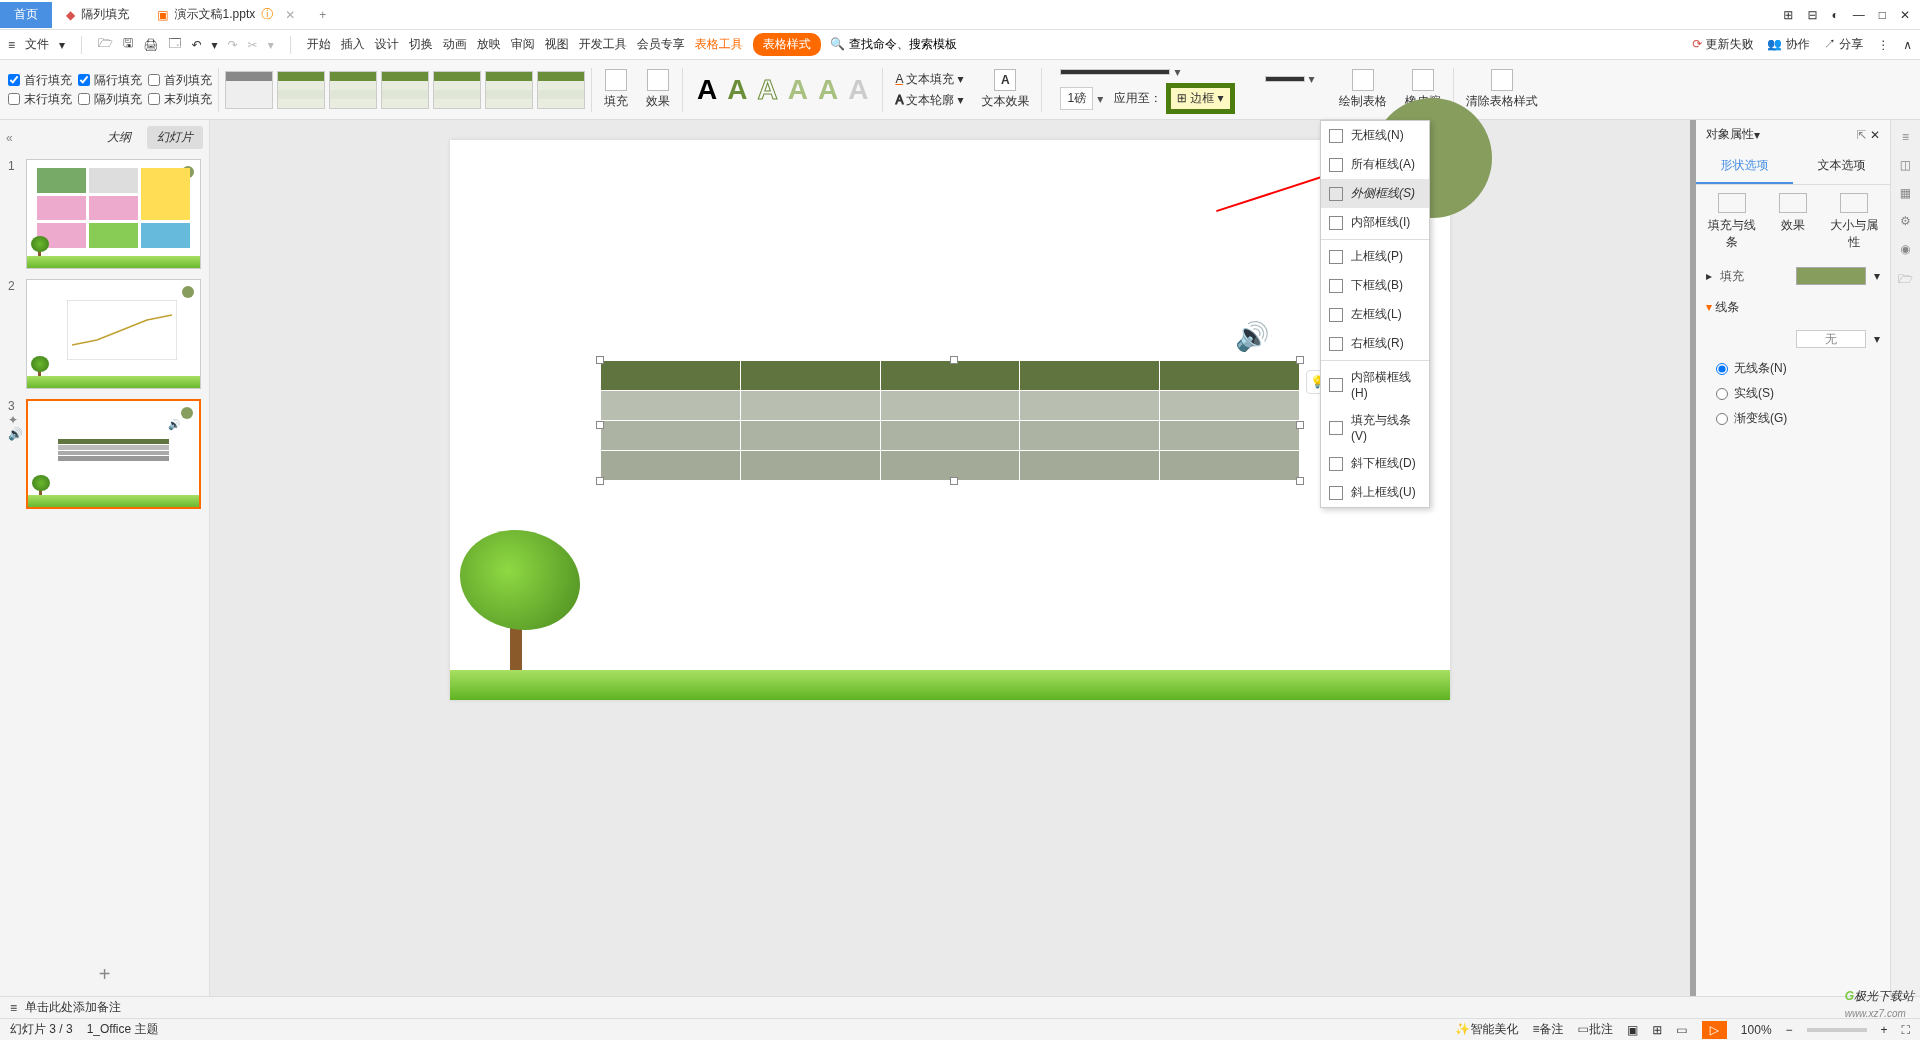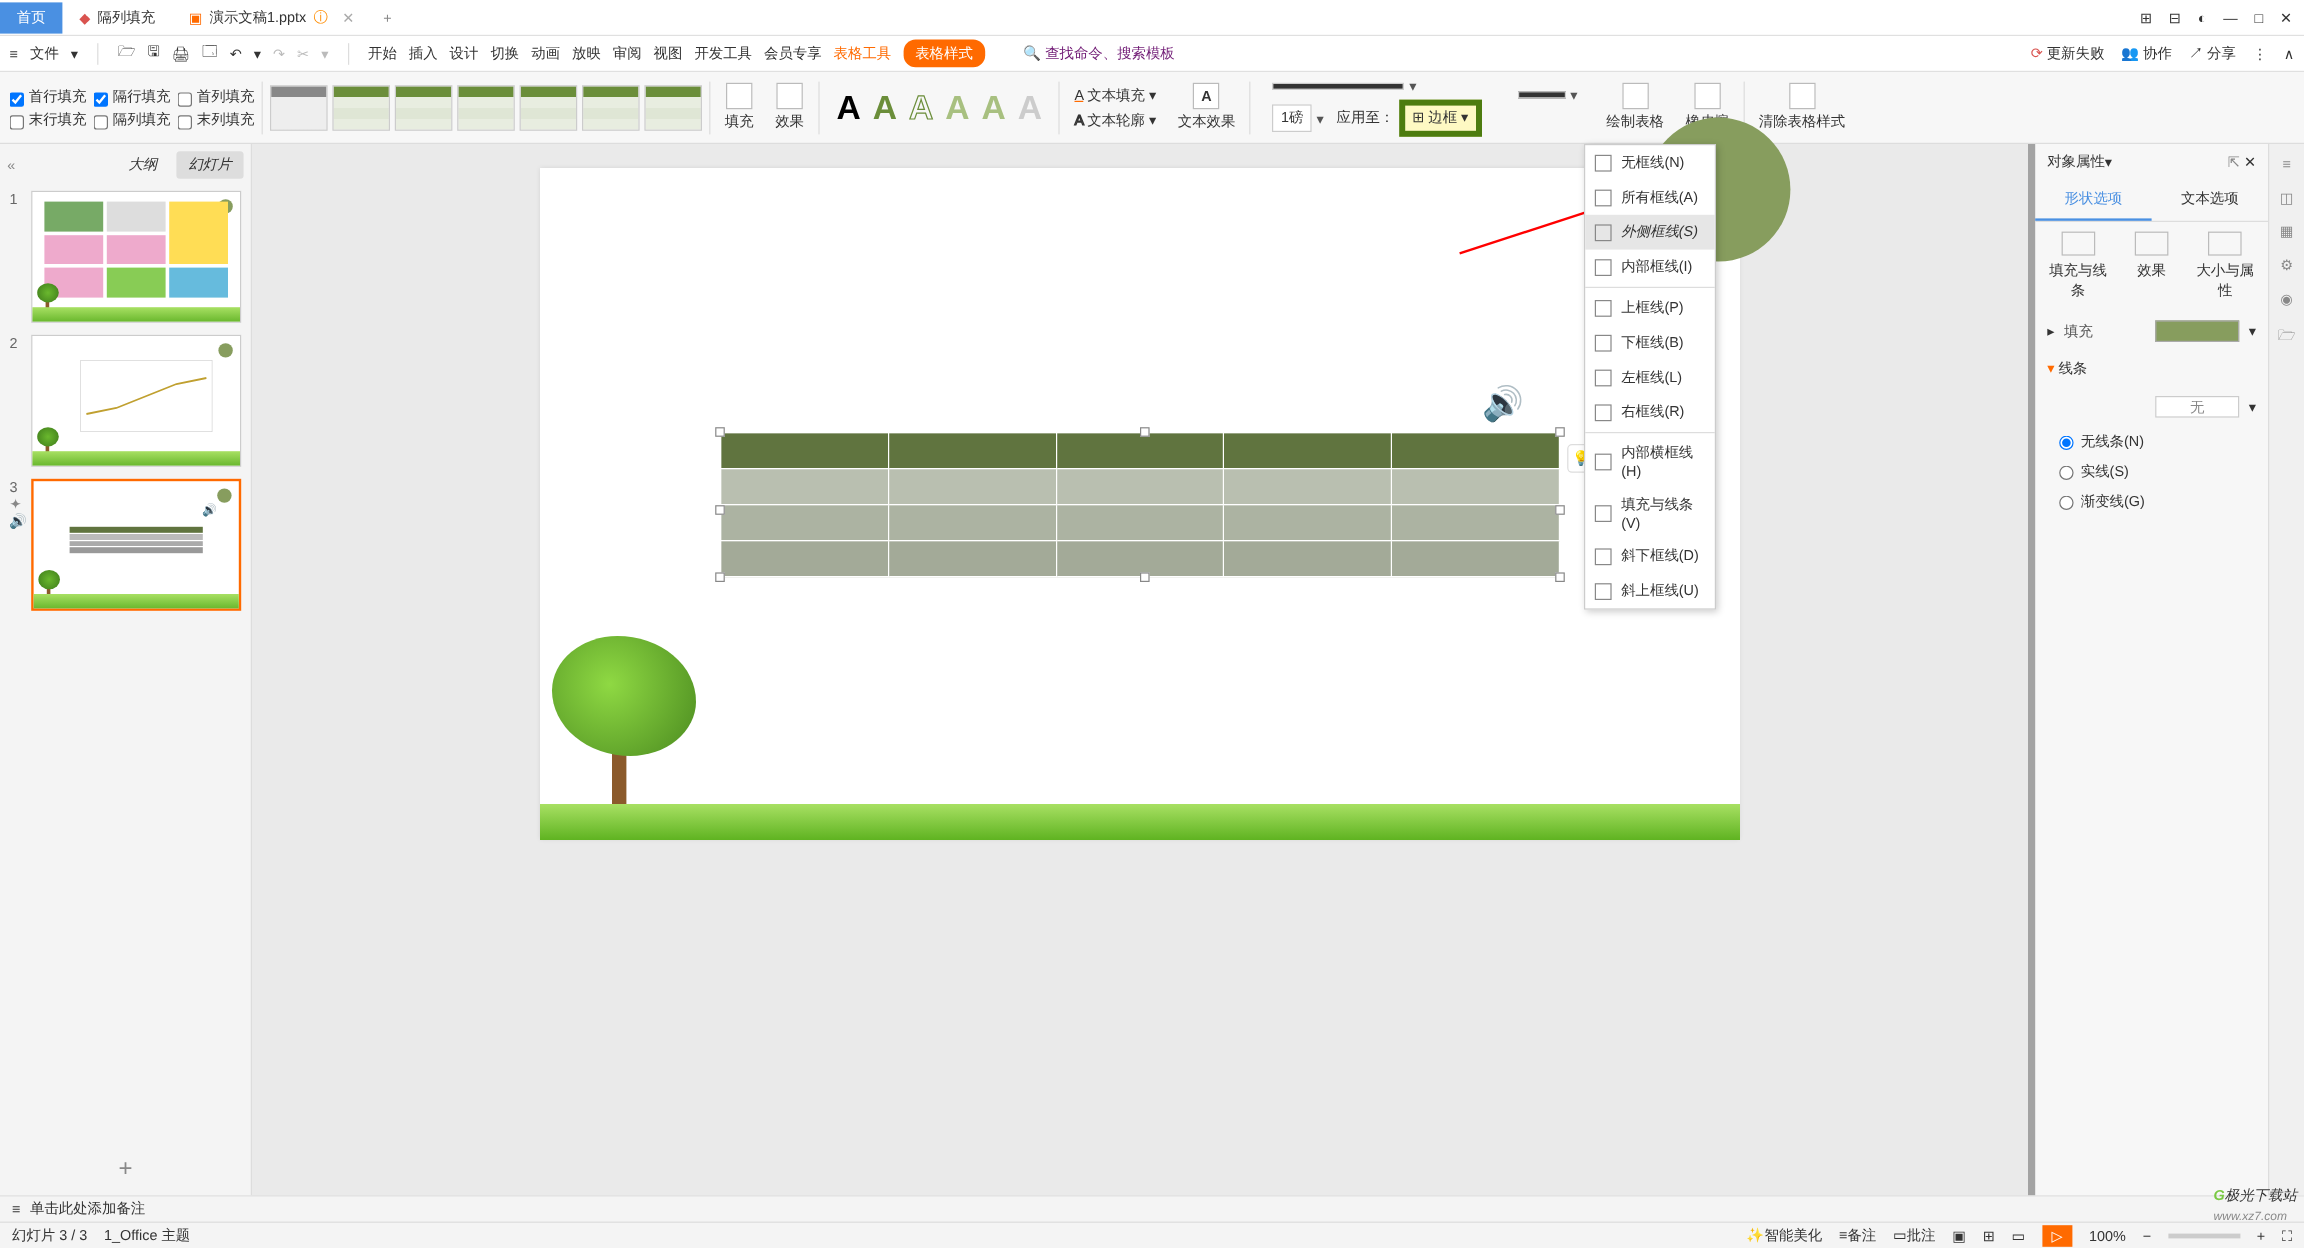--- a/index.html
+++ b/index.html
@@ -12,26 +12,26 @@
 .tab .warn{color:#ff8c00;}
 .titlebar .plus{padding:0 10px;color:#888;}
 .wincontrols{margin-left:auto;display:flex;gap:14px;padding-right:10px;color:#666;}
 .wincontrols span{cursor:pointer;}
 .menubar{height:30px;background:#fff;display:flex;align-items:center;border-bottom:1px solid #e0e0e0;padding:0 8px;gap:4px;}
 .menubar .grp{display:flex;align-items:center;gap:10px;color:#555;}
 .menubar .sep{width:1px;height:18px;background:#ddd;margin:0 6px;}
 .menubar .mitem{cursor:pointer;}
 .menubar .orange{color:#ff6a00;}
 .menubar .pill{background:#ff6a00;color:#fff;padding:3px 10px;border-radius:10px;}
-.searchbox{color:#701a75;margin-left:22px;}
+.searchbox{color:#000000;margin-left:0;}
 .menuright{margin-left:auto;display:flex;gap:14px;align-items:center;color:#555;}
 .menuright .fail{color:#d9534f;}
 .ribbon{height:60px;background:#f7f7f7;border-bottom:1px solid #ddd;display:flex;align-items:center;padding:0 8px;gap:6px;}
 .chkcol{display:flex;flex-direction:column;gap:2px;}
-.chk{display:flex;align-items:flex-end;gap:4px;color:#555;}
+.chk{display:flex;align-items:center;gap:4px;color:#555;}
 .chk input{width:12px;height:12px;}
 .styles{display:flex;gap:4px;}
 .stylethumb{width:48px;height:38px;border:1px solid #ccc;background:linear-gradient(to bottom,#6b8e3a 0 25%,#e8ede0 25% 50%,#dfe6d5 50% 75%,#e8ede0 75%);}
 .rgroup{display:flex;flex-direction:column;align-items:center;gap:2px;color:#555;padding:0 6px;}
 .rgroup .ic{width:22px;height:22px;border:1px solid #bbb;background:#fff;}
 .bigA{display:flex;gap:10px;padding:0 8px;}
 .bigA span{font-size:28px;font-weight:bold;}
 .vline{width:1px;height:44px;background:#ddd;}
 .ddl{display:flex;align-items:center;gap:4px;color:#555;padding:0 6px;}
 .ddl .box{border:1px solid #ccc;padding:2px 6px;background:#fff;}

